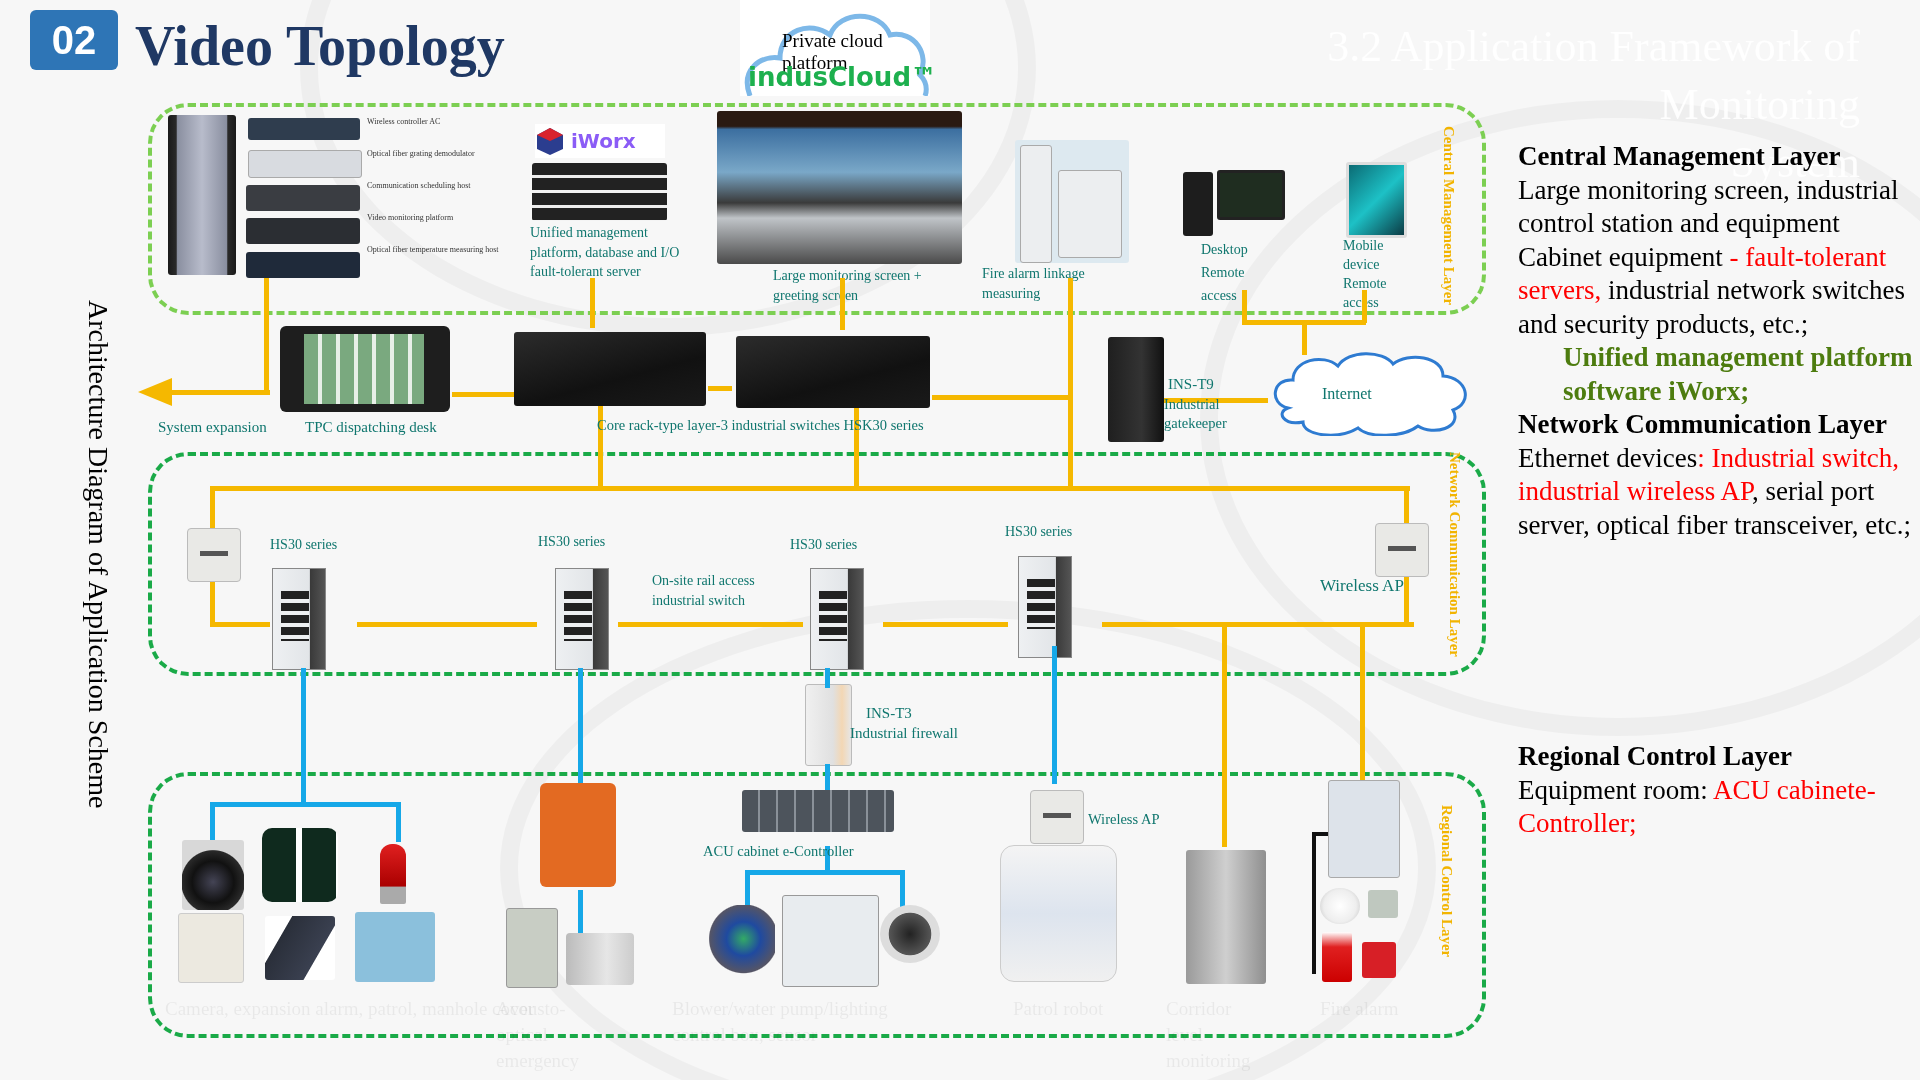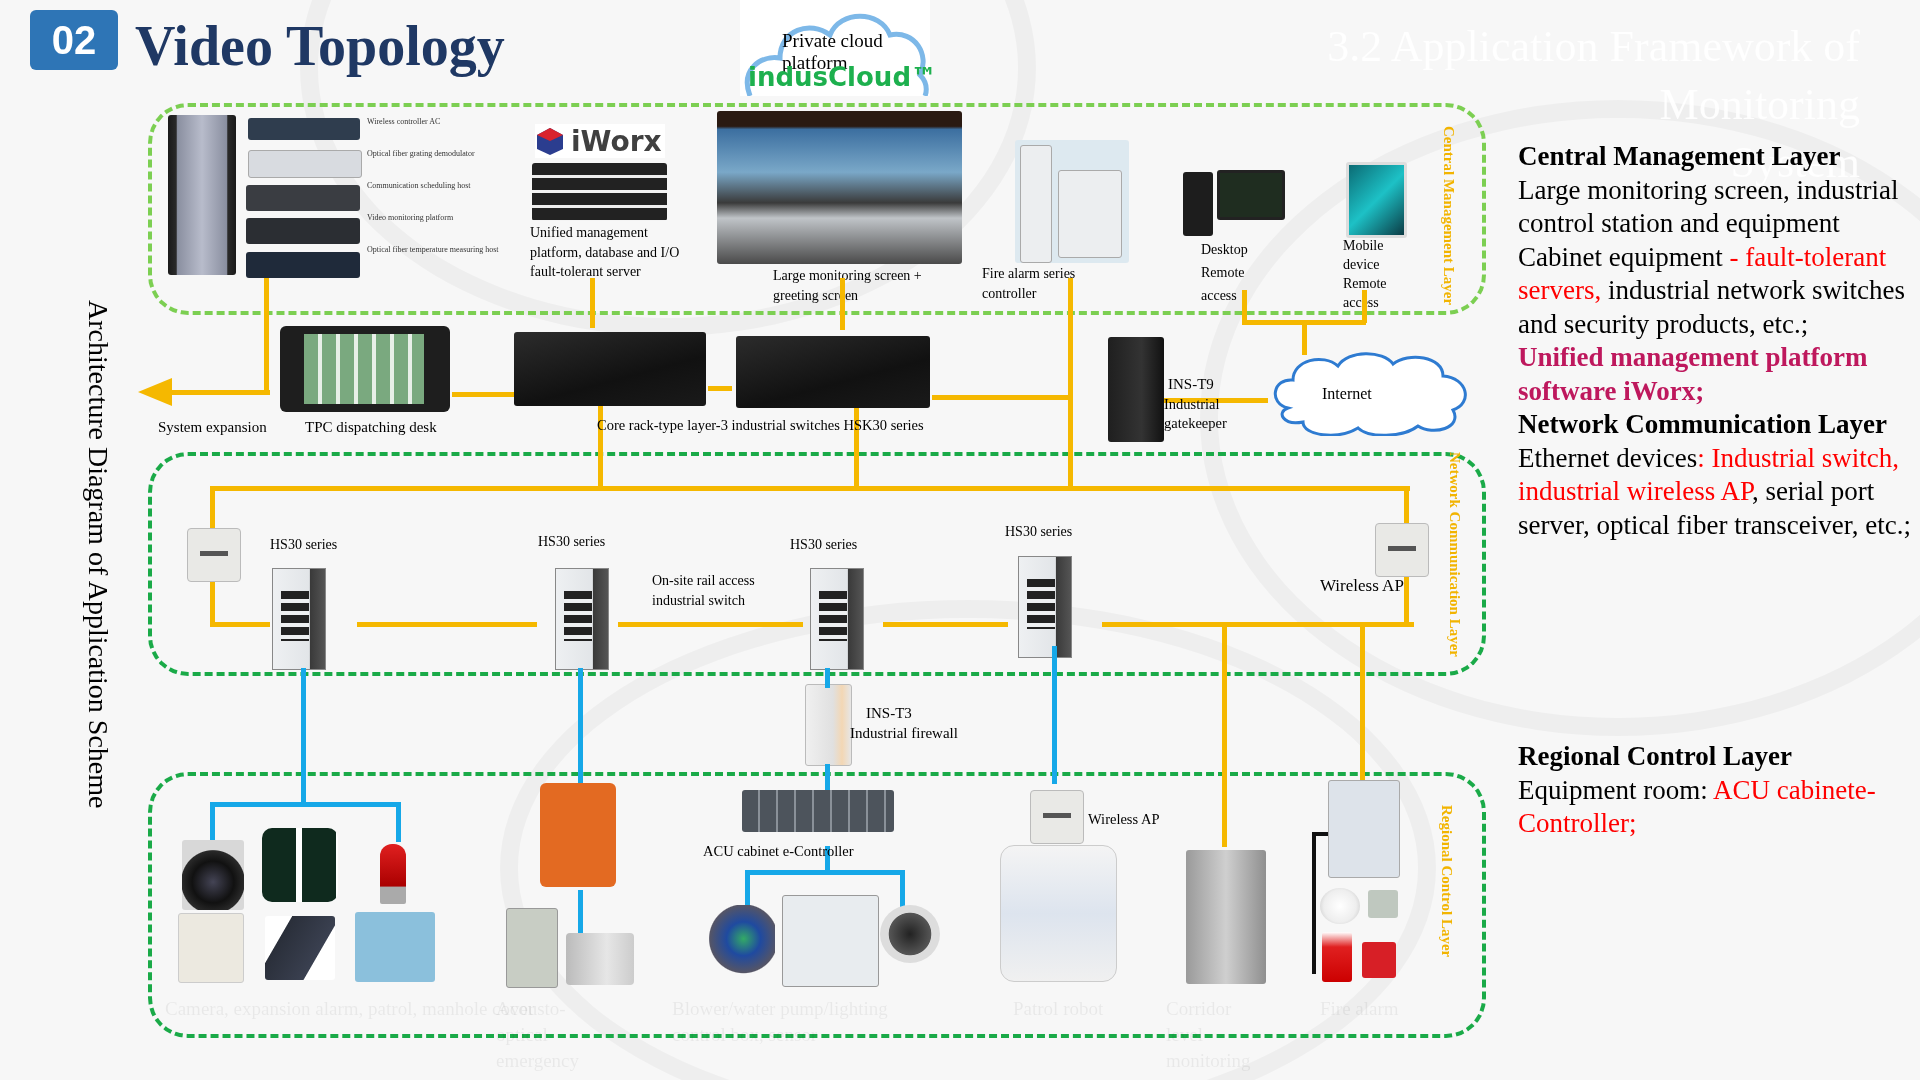--- a/index.html
+++ b/index.html
@@ -37,28 +37,28 @@
   .layer-label {
     position:absolute; writing-mode:vertical-rl; font-size:15px; font-weight:bold; color:#f2b400;
     white-space:nowrap;
   }
   
   .ln { position:absolute; background:#f5b800; }
   .bl { position:absolute; background:#16a8e8; }
   .blk { position:absolute; background:#111; }
   
   .dev { position:absolute; border-radius:3px; }
-  .lbl { position:absolute; font-size:15px; line-height:19px; color:#000000; white-space:nowrap; }
+  .lbl { position:absolute; font-size:15px; line-height:19px; color:#0f766e; white-space:nowrap; }
   .lbl-sm { position:absolute; font-size:8px; color:#333; white-space:nowrap; }
   .lbl-faded { position:absolute; font-size:19px; line-height:26px; color:rgba(0,0,0,0.06); white-space:nowrap; }
   
   #right-panel { position:absolute; left:1518px; top:140px; width:400px; font-size:27px; line-height:33.5px; }
   #right-panel .h { font-weight:bold; }
   #right-panel .red { color:#ff0000; }
-  #right-panel .redb { color:#be185d; font-weight:bold; }
+  #right-panel .redb { color:#4d7c0f; font-weight:bold;margin-left:45px; }
   #regional-panel { position:absolute; left:1518px; top:740px; width:400px; font-size:27px; line-height:33.5px; }
   #regional-panel .h { font-weight:bold; }
   #regional-panel .red { color:#ff0000; }
   #side-title {
     position:absolute; left:82px; top:300px; writing-mode:vertical-rl; font-size:28px; white-space:nowrap;
   }
   .switch-row {
     position:absolute; width:52px; height:100px; background:linear-gradient(90deg,#eef0f2 0,#e2e5e8 70%,#3a3a3a 72%,#555 100%);
     border:1px solid #888;
   }
@@ -110,32 +110,32 @@
 <div class="lbl-sm" style="left:367px;top:149px;">Optical fiber grating demodulator</div>
 <div class="lbl-sm" style="left:367px;top:181px;">Communication scheduling host</div>
 <div class="lbl-sm" style="left:367px;top:213px;">Video monitoring platform</div>
 <div class="lbl-sm" style="left:367px;top:245px;">Optical fiber temperature measuring host</div>
 
 <div class="abs" style="left:535px;top:124px;width:130px;height:34px;display:flex;align-items:center;gap:6px;background:#fff;">
   <svg width="30" height="30">
       <polygon points="15,2 28,9 28,23 15,29 2,23 2,9" fill="#2b3d8f"></polygon>
       <polygon points="15,2 28,9 15,15 2,9" fill="#d9232d"></polygon>
     </svg>
-  <span style="font-family:'DejaVu Sans',sans-serif;font-weight:bold;font-size:28px;color:#404040;">iWorx</span>
+  <span style="font-family:'DejaVu Sans',sans-serif;font-weight:bold;font-size:20px;color:#8b5cf6;">iWorx</span>
 </div>
 <div class="dev" style="left:532px;top:163px;width:135px;height:58px;background:repeating-linear-gradient(180deg,#222 0 12px,#eee 12px 15px,#222 15px 27px,#f4f4f4 27px 30px);"></div>
 <div class="lbl" style="left:530px;top:223px;width:150px;white-space:normal;font-size:14px;line-height:19.5px;">Unified management platform, database and I/O fault-tolerant server</div>
 
 <div class="dev" style="left:717px;top:111px;width:245px;height:153px;background:linear-gradient(180deg,#2a1a12 0,#2a1a12 10%,#3c6fa0 12%,#7aa8c8 40%,#3a3a3a 60%,#c0c4c8 70%,#4a4a4a 100%);"></div>
 <div class="lbl" style="left:773px;top:266px;width:165px;white-space:normal;font-size:14px;line-height:20px;">Large monitoring screen + greeting screen</div>
 
 <div class="dev" style="left:1015px;top:140px;width:114px;height:123px;background:#dde9f0;"></div>
 <div class="dev" style="left:1020px;top:145px;width:30px;height:116px;background:#eceef0;border:1px solid #aaa;"></div>
 <div class="dev" style="left:1058px;top:170px;width:62px;height:86px;background:#eceef0;border:1px solid #aaa;"></div>
-<div class="lbl" style="left:982px;top:264px;width:130px;white-space:normal;font-size:14px;line-height:20px;">Fire alarm series controller</div>
+<div class="lbl" style="left:982px;top:264px;width:130px;white-space:normal;font-size:14px;line-height:20px;">Fire alarm linkage measuring</div>
 
 <div class="dev" style="left:1183px;top:172px;width:30px;height:64px;background:#1d1d1d;"></div>
 <div class="dev" style="left:1217px;top:170px;width:62px;height:44px;background:#1f2d20;border:3px solid #222;"></div>
 <div class="lbl" style="left:1201px;top:238px;width:70px;white-space:normal;font-size:14px;line-height:23px;">Desktop Remote access</div>
 <div class="dev" style="left:1346px;top:162px;width:55px;height:70px;background:linear-gradient(135deg,#0b6b74,#1dc1c6,#0b3b44);border:3px solid #ddd;"></div>
 <div class="lbl" style="left:1343px;top:236px;width:60px;white-space:normal;font-size:14px;line-height:19px;">Mobile device Remote access</div>
 
 <div class="ln" style="left:264px;top:278px;width:5px;height:116px;"></div>
 <div class="ln" style="left:170px;top:390px;width:100px;height:5px;"></div>
 <svg class="abs" style="left:138px;top:378px;" width="36" height="28">

